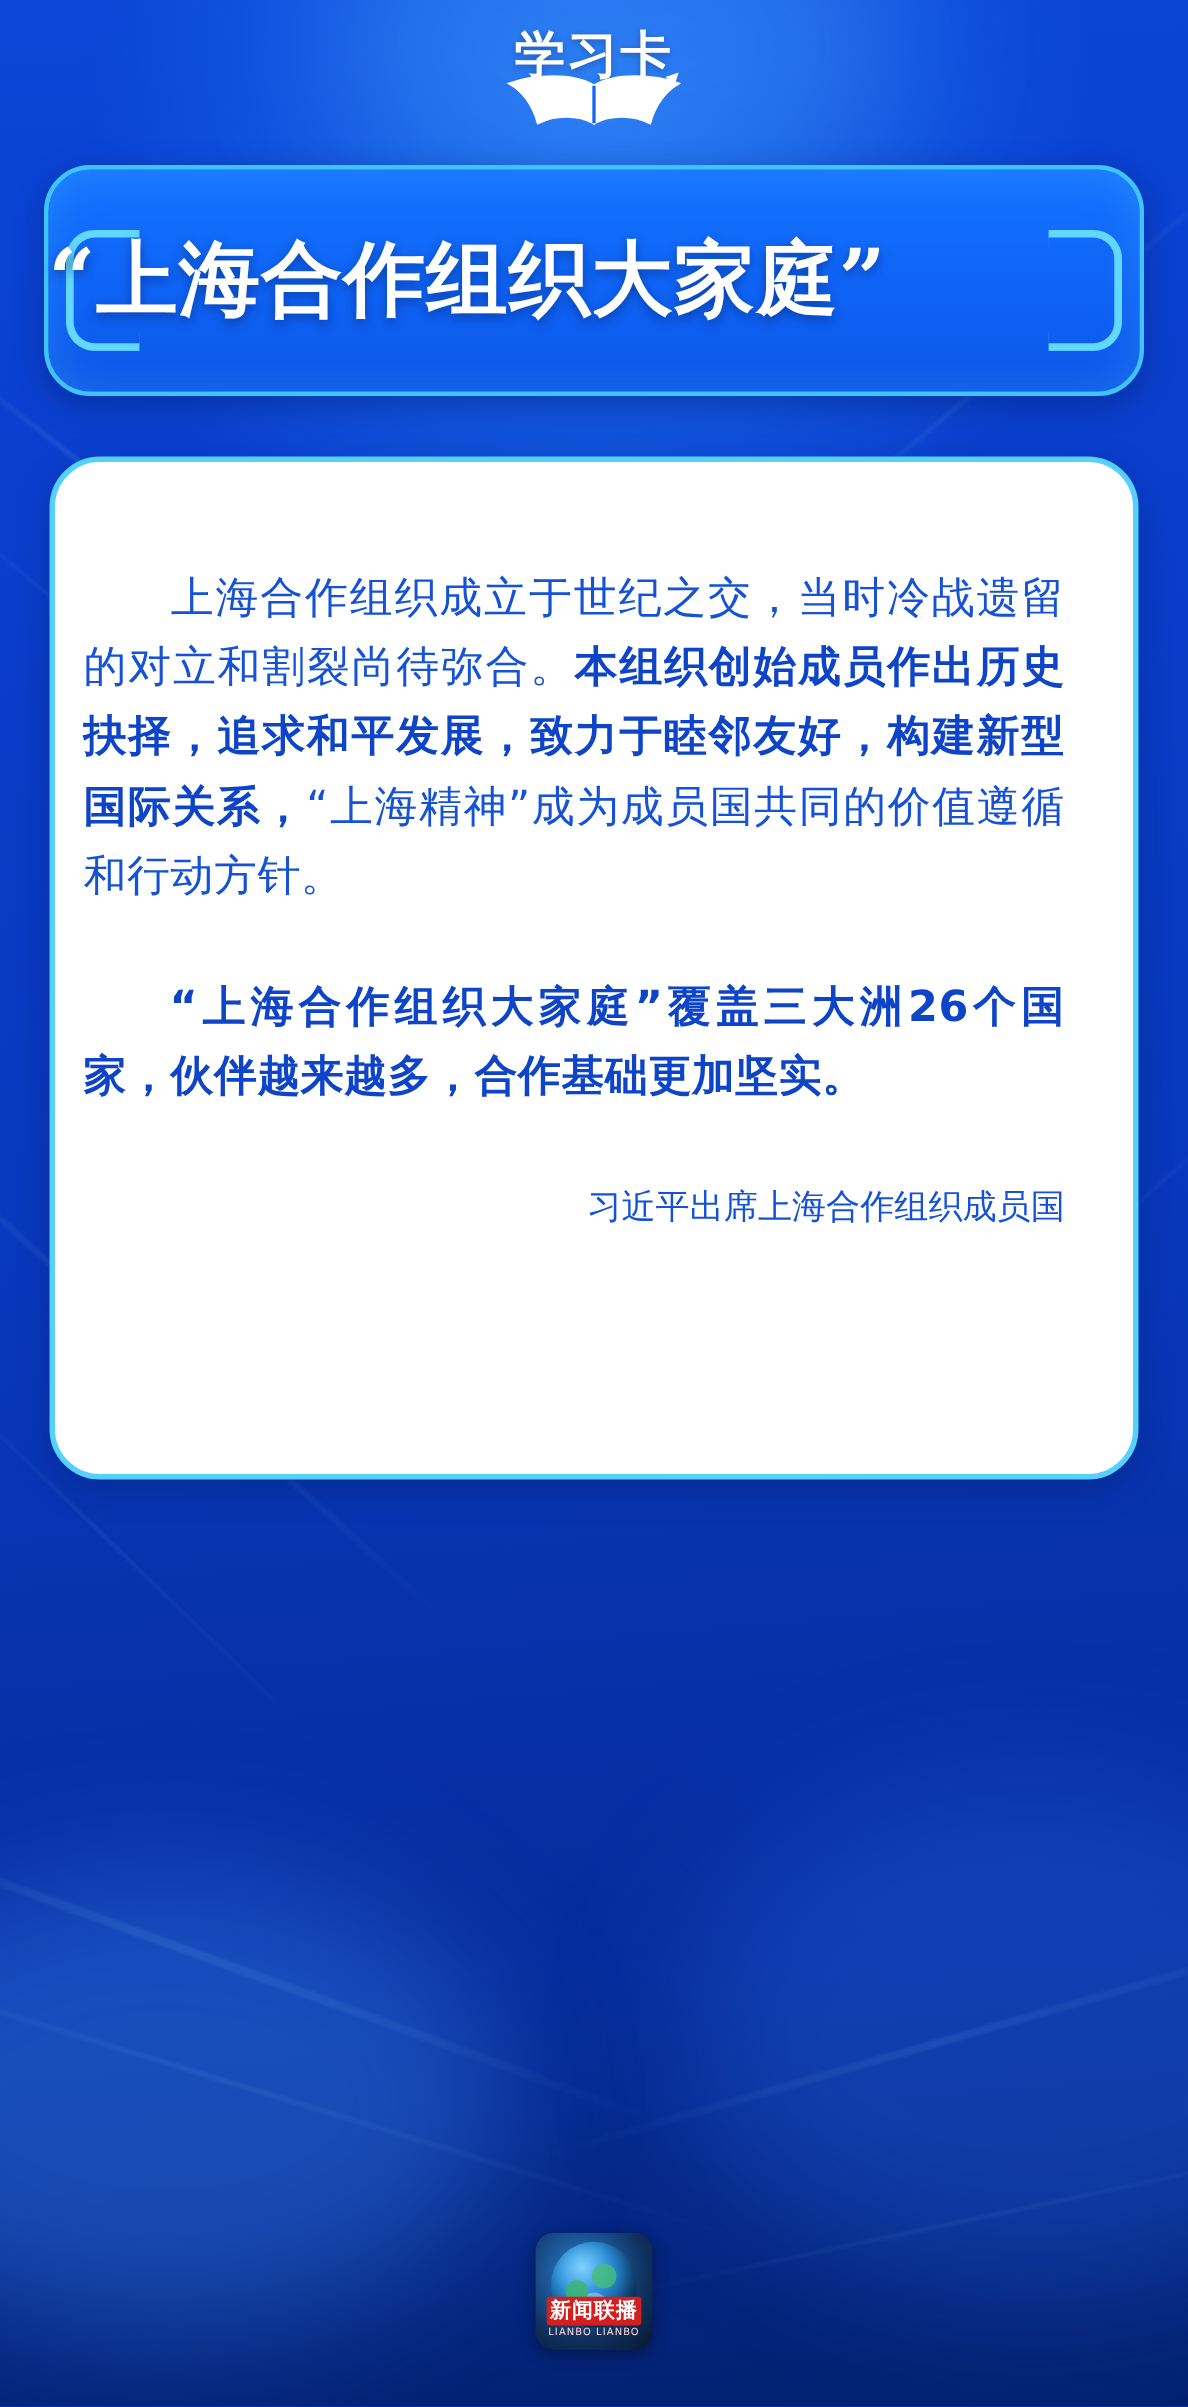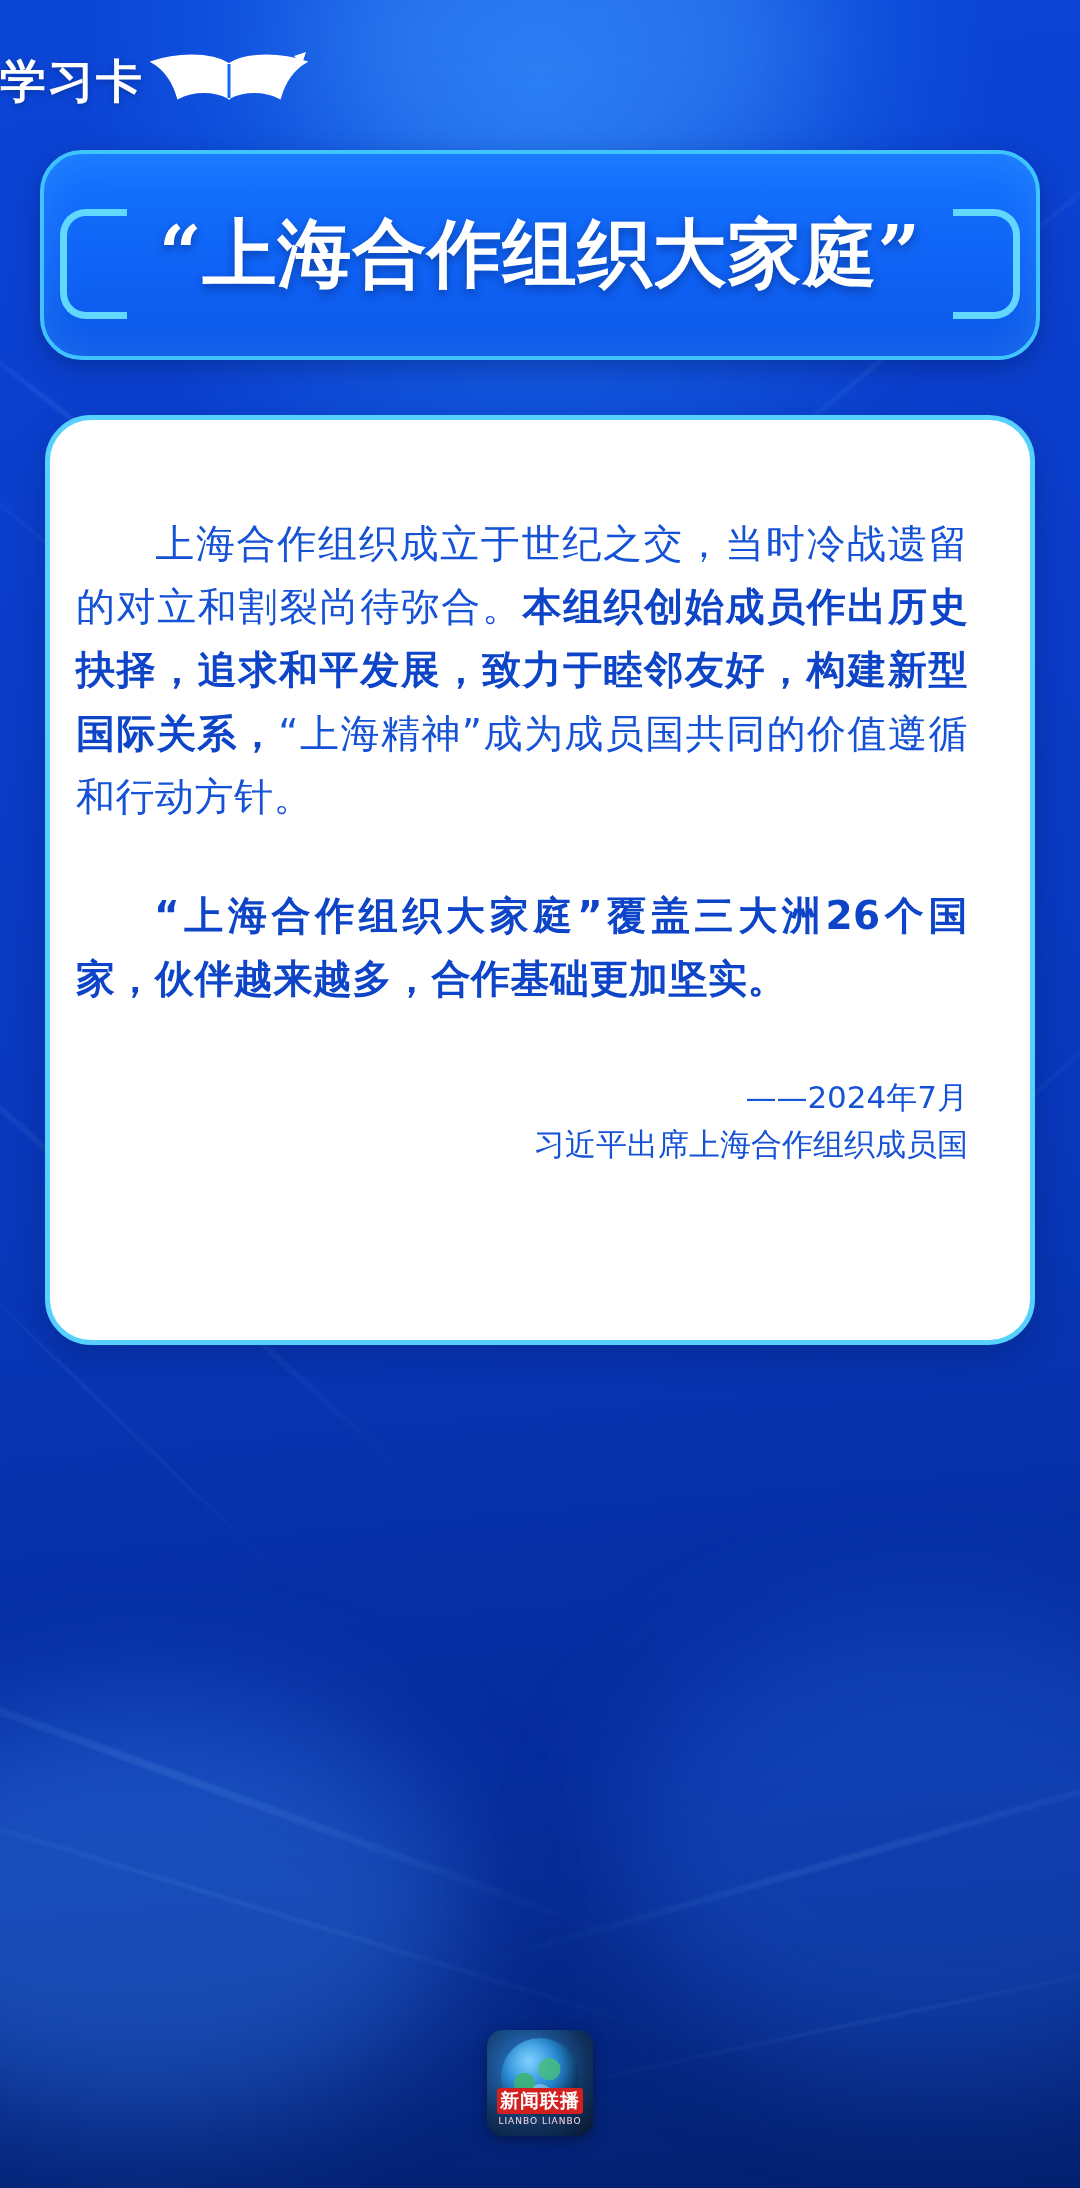--- a/index.html
+++ b/index.html
@@ -50,21 +50,21 @@
   .g3 { left: 300px; top: -120px; width: 520px; height: 320px; background: rgba(90,170,255,0.28); }
 
   
   .header {
     position: absolute;
     top: 26px;
     left: 0;
     width: 100%;
     height: 110px;
     display: flex;
-    flex-direction: row;
+    flex-direction: column;
     align-items: center;
     justify-content: flex-start;
   }
   .logo-text {
     font-family: "DejaVu Serif", "Liberation Serif", serif;
     font-weight: bold;
     font-size: 46px;
     letter-spacing: 2px;
     color: #ffffff;
     line-height: 1;
@@ -84,21 +84,20 @@
     left: 40px;
     top: 150px;
     width: 1000px;
     height: 210px;
     border-radius: 42px;
     background: linear-gradient(180deg, #1474ff 0%, #0f63f5 55%, #0c57e8 100%);
     border: 4px solid #3fc4ff;
     box-shadow: 0 8px 26px rgba(0,20,80,0.35), inset 0 0 40px rgba(90,190,255,0.25);
     display: flex;
     align-items: center;
-    justify-content: center;
   }
   .title-card::before,
   .title-card::after {
     content: "";
     position: absolute;
     width: 60px;
     height: 96px;
     border: 7px solid #63d8ff;
     border-radius: 26px;
   }
@@ -263,21 +262,20 @@
 <div class="content-card">
   <p class="para">
     <span class="indent"></span><span>上海合作组织成立于世纪之交，当时冷战遗留的对立和割裂尚待弥合。</span><b>本组织创始成员作出历史抉择，追求和平发展，致力于睦邻友好，构建新型国际关系，</b><span>“上海精神”成为成员国共同的价值遵循和行动方针。</span>
   </p>
 
   <p class="para para-2">
     <span class="indent"></span><span>“上海合作组织大家庭”覆盖三大洲26个国家，伙伴越来越多，合作基础更加坚实。</span>
   </p>
 
   <div class="attribution">
-    <div>——2024年7月</div>
     <div>习近平出席上海合作组织成员国</div>
   </div>
 </div>
 
 <div class="footer">
   <div class="badge">
     <div class="globe"></div>
     <div class="badge-label">新闻联播</div>
     <div class="badge-sub">LIANBO LIANBO</div>
   </div>

